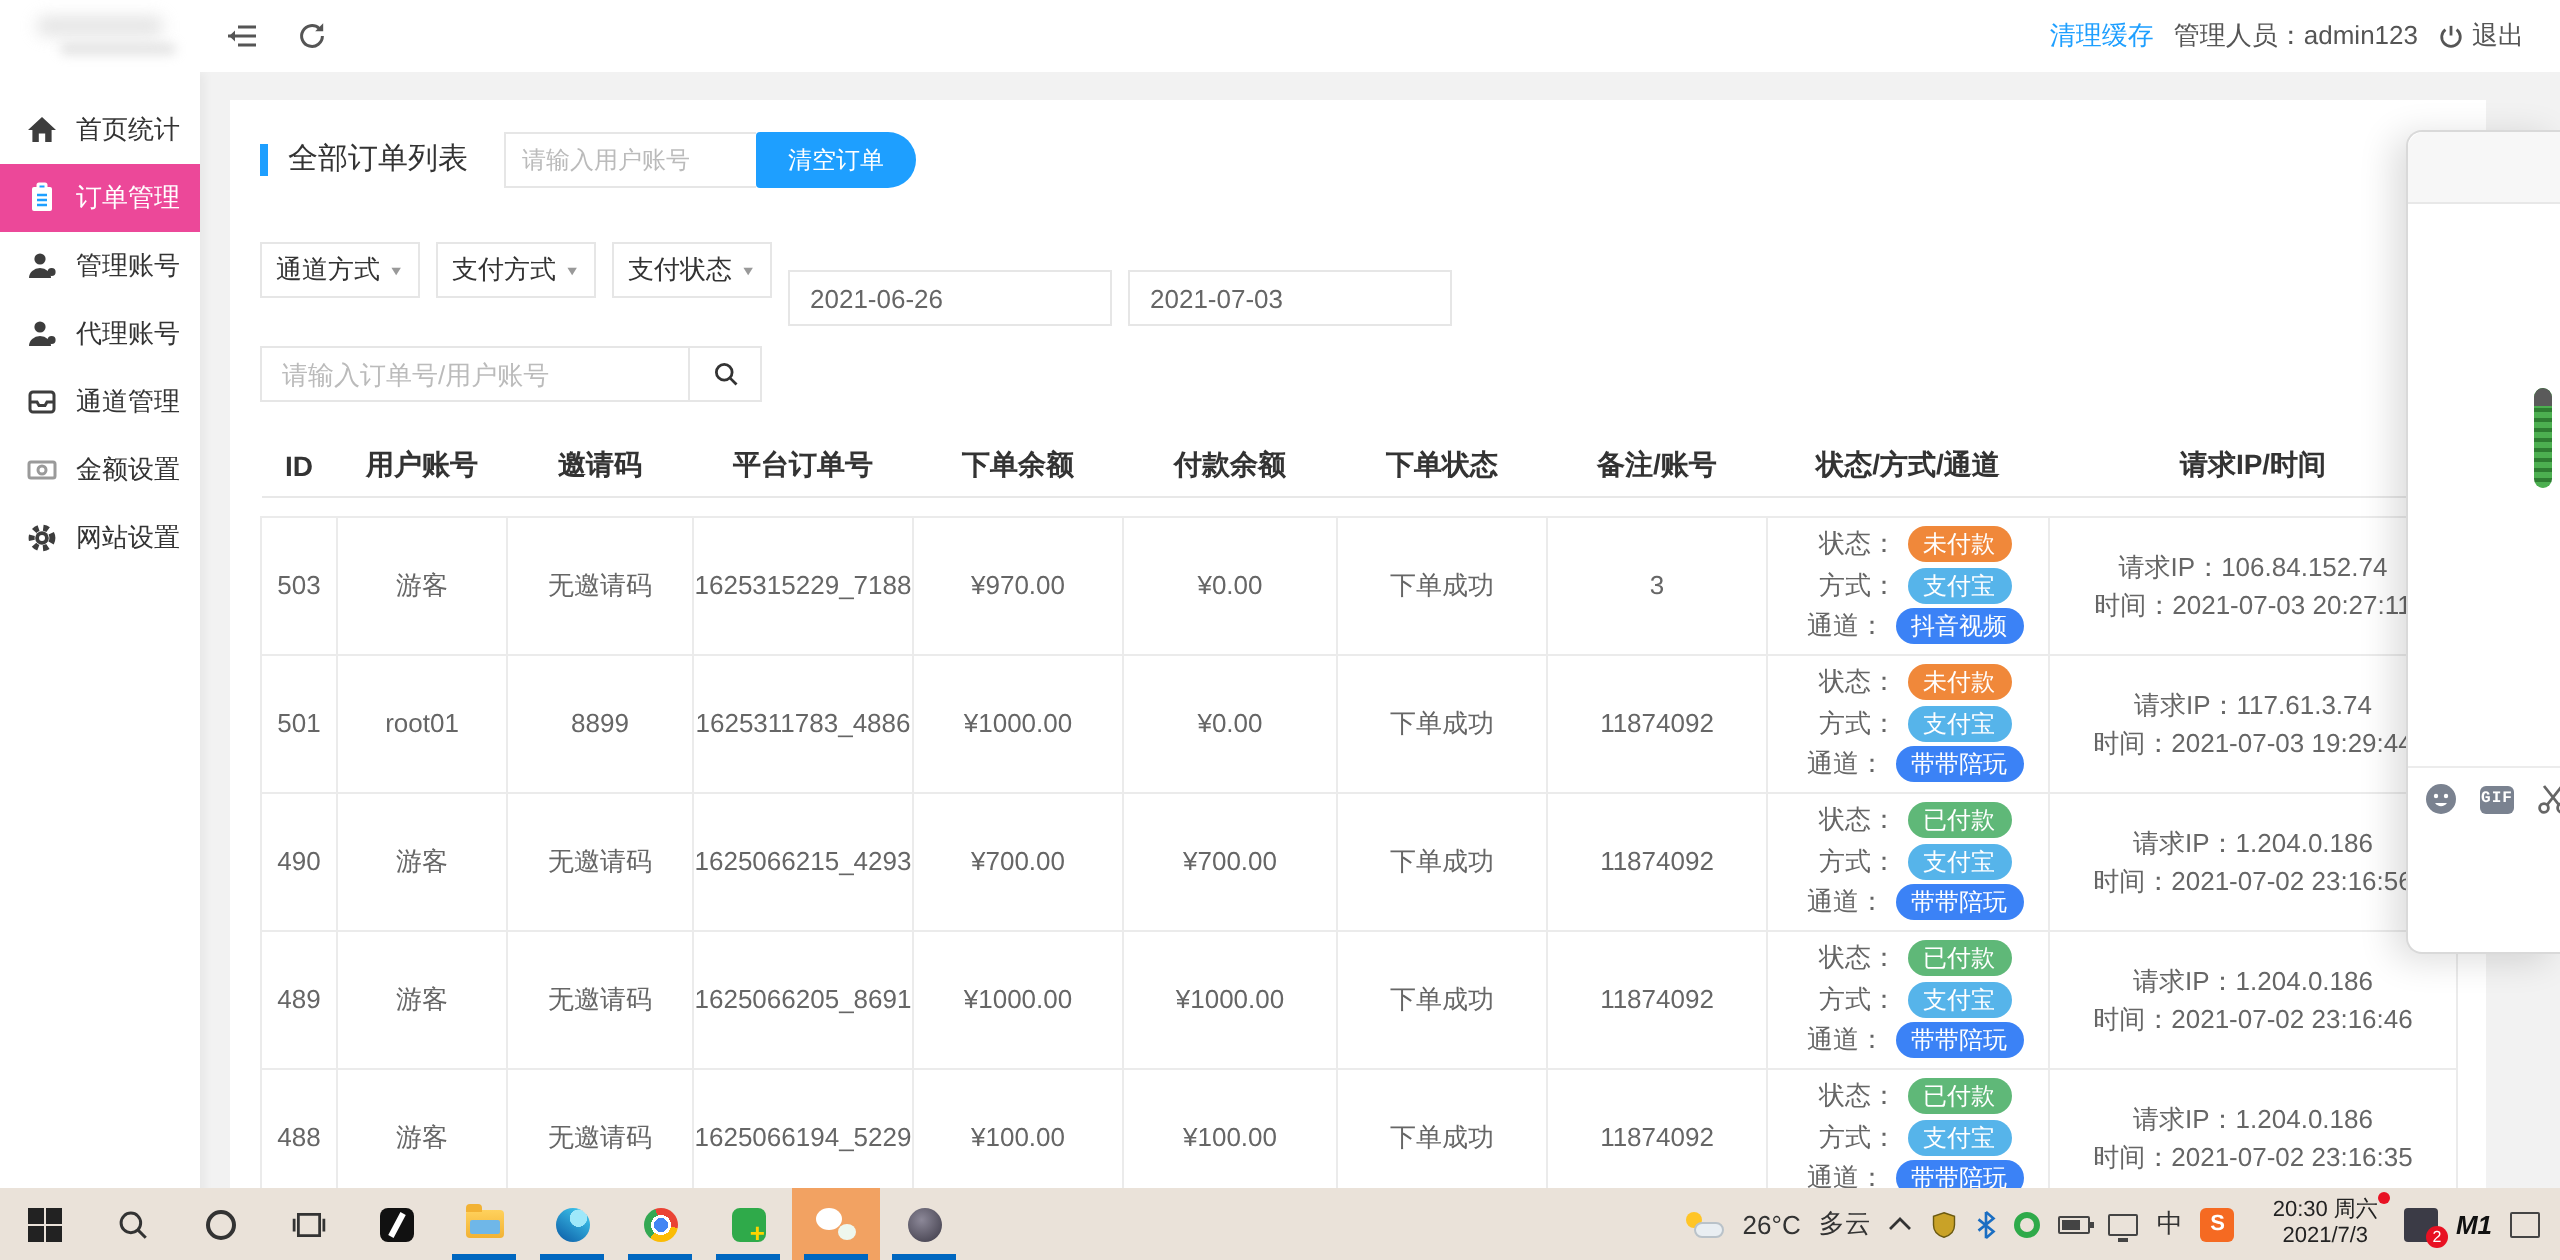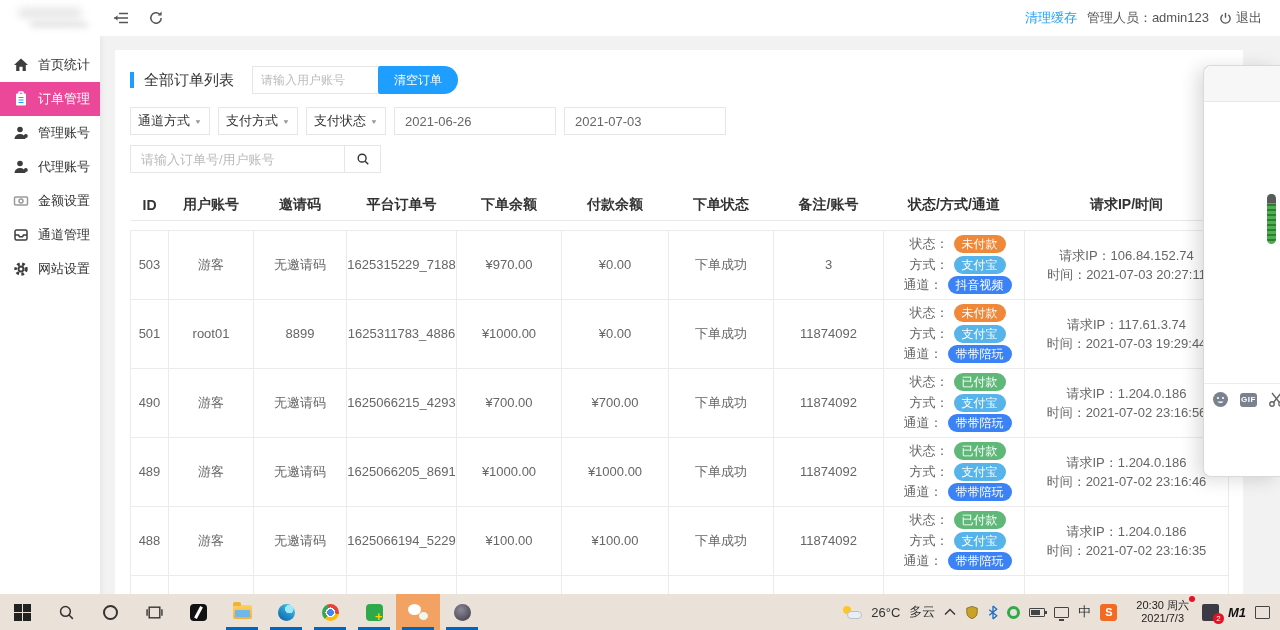--- a/index.html
+++ b/index.html
@@ -38,21 +38,21 @@
 
   .title-row { display:flex; align-items:center; height:30px; }
   .page-title { font-size:15px; color:#333; padding-left:10px; border-left:4px solid #1E9FFF; line-height:16px; }
   .user-search { margin-left:18px; width:126px; height:28px; border:1px solid #e6e6e6; border-right:none; padding:12px 8px; font-size:12px; color:#333; outline:none; }
   .user-search::placeholder { color:#bbb; }
   .clear-btn { height:28px; padding:0 16px; background:#1E9FFF; color:#fff; font-size:12px; border:none; border-radius:2px 14px 14px 2px; cursor:pointer; }
 
   .filter-row { display:flex; align-items:center; gap:8px; margin-top:12px; }
   .sel { width:80px; height:28px; border:1px solid #e6e6e6; display:flex; align-items:center; justify-content:space-between; padding:0 7px; font-size:13px; color:#333; cursor:pointer; background:#fff; }
   .sel .caret { font-size:8px; color:#999; transform:scaleY(.8); }
-  .date-input { width:162px; height:28px; border:1px solid #e6e6e6; padding:0 10px; font-size:13px; color:#666; outline:none; }
+  .date-input { width:162px; height:28px; border:1px solid #e6e6e6; padding:0 10px; font-size:13px; color:#666; outline:none;margin-top:28px; }
 
   .search-row { display:flex; align-items:center; margin-top:10px; }
   .order-search { width:215px; height:28px; border:1px solid #e6e6e6; padding:0 10px; font-size:13px; color:#333; outline:none; }
   .order-search::placeholder { color:#bbb; }
   .search-btn { width:36px; height:28px; border:1px solid #e6e6e6; border-left:none; background:#fff; cursor:pointer; display:flex; align-items:center; justify-content:center; }
   .search-btn svg { width:14px; height:14px; stroke:#333; fill:none; stroke-width:1.6; }
 
   
   table { margin-top:17px; width:1098px; border-collapse:collapse; table-layout:fixed; }
   thead th { height:30px; font-size:14px; color:#333; font-weight:bold; text-align:center; border-bottom:1px solid #e8e8e8; }
@@ -70,21 +70,21 @@
   
   .wechat-win { position:absolute; left:1203px; top:65px; width:77px; height:412px; background:#fff; z-index:8;
     border:1px solid #d9d9d9; border-right:none; border-radius:8px 0 0 8px; box-shadow:-6px 3px 18px rgba(0,0,0,.14); }
   .wc-header { height:36px; background:#f7f7f7; border-bottom:1px solid #e8e8e8; border-radius:8px 0 0 0; }
   .wc-scroll { position:absolute; right:4px; top:128px; width:9px; height:50px; border-radius:5px; overflow:hidden;
     background:repeating-linear-gradient(0deg,#4caf50 0 3px,#2e7d32 3px 5px); }
   .wc-scroll::before { content:""; position:absolute; left:0; top:0; width:9px; height:9px; background:#5a5a5a; border-radius:5px 5px 0 0; }
   .wc-toolbar { position:absolute; left:0; right:0; top:317px; height:32px; border-top:1px solid #ececec; display:flex; align-items:center; padding-left:8px; gap:11px; }
   .wc-tool { width:17px; height:17px; cursor:pointer; display:flex; align-items:center; justify-content:center; }
   .wc-tool svg { width:17px; height:17px; }
-  .gif-box { background:#7a8290; color:#fff; border-radius:3px; font-size:8px; font-weight:bold; width:19px; height:14px; display:flex; align-items:center; justify-content:center; letter-spacing:.5px; }
+  .gif-box { background:#7a8290; color:#fff; border-radius:3px; font-size:8px; font-weight:bold; width:19px; height:14px; display:flex; align-items:center; justify-content:center; letter-spacing:.5px;font-family:Liberation Mono, monospace; }
 
   
   .taskbar { position:absolute; left:0; bottom:0; width:1280px; height:36px; background:#eae2d9; z-index:20; display:flex; align-items:stretch; }
   .tb-btn { width:44px; display:flex; align-items:center; justify-content:center; position:relative; cursor:pointer; background:none; border:none; }
   .tb-btn.running::after { content:""; position:absolute; left:6px; right:6px; bottom:0; height:3px; background:#0067c0; }
   .tb-btn.attention { background:#F2A262; }
   .tb-spacer { flex:1; }
   .tray { display:flex; align-items:center; gap:9px; padding-right:10px; font-size:13px; color:#333; }
   .tray-ic { display:flex; align-items:center; justify-content:center; cursor:pointer; }
   .clock { position:relative; text-align:center; font-size:11px; line-height:13px; color:#222; cursor:pointer; padding-right:4px;margin-left:10px; }
@@ -183,33 +183,33 @@
       <span>管理账号</span>
     </div>
     <div class="side-item">
       <span class="si"><svg viewBox="0 0 16 16">
             <circle class="fill" cx="7" cy="4.5" r="2.8"></circle>
             <path class="fill" d="M1.5 14a5.5 5 0 0 1 11 0z"></path>
             <circle class="fill" cx="12.8" cy="11" r="2"></circle>
           </svg></span>
       <span>代理账号</span>
     </div>
+    <div class="side-item">
+      <span class="si"><svg viewBox="0 0 16 16">
+            <rect x="2" y="3" width="12" height="10" rx="1.5"></rect>
+            <path d="M2 8h3.5l1 1.7h3l1-1.7H14"></path>
+          </svg></span>
+      <span>通道管理</span>
+    </div>
     <div class="side-item light">
       <span class="si"><svg viewBox="0 0 16 16">
             <rect x="1.5" y="4" width="13" height="8" rx="1"></rect>
             <circle cx="8" cy="8" r="2"></circle>
           </svg></span>
       <span>金额设置</span>
-    </div>
-    <div class="side-item">
-      <span class="si"><svg viewBox="0 0 16 16">
-            <rect x="2" y="3" width="12" height="10" rx="1.5"></rect>
-            <path d="M2 8h3.5l1 1.7h3l1-1.7H14"></path>
-          </svg></span>
-      <span>通道管理</span>
     </div>
     <div class="side-item">
       <span class="si"><svg viewBox="0 0 16 16">
             <circle cx="8" cy="8" r="5.2" fill="none" stroke="#3d3d3d" stroke-width="3" stroke-dasharray="2.6 2.4"></circle>
             <circle cx="8" cy="8" r="3.4" class="fill"></circle>
             <circle cx="8" cy="8" r="1.5" fill="#fff" stroke="none"></circle>
           </svg></span>
       <span>网站设置</span>
     </div>
   </aside>

